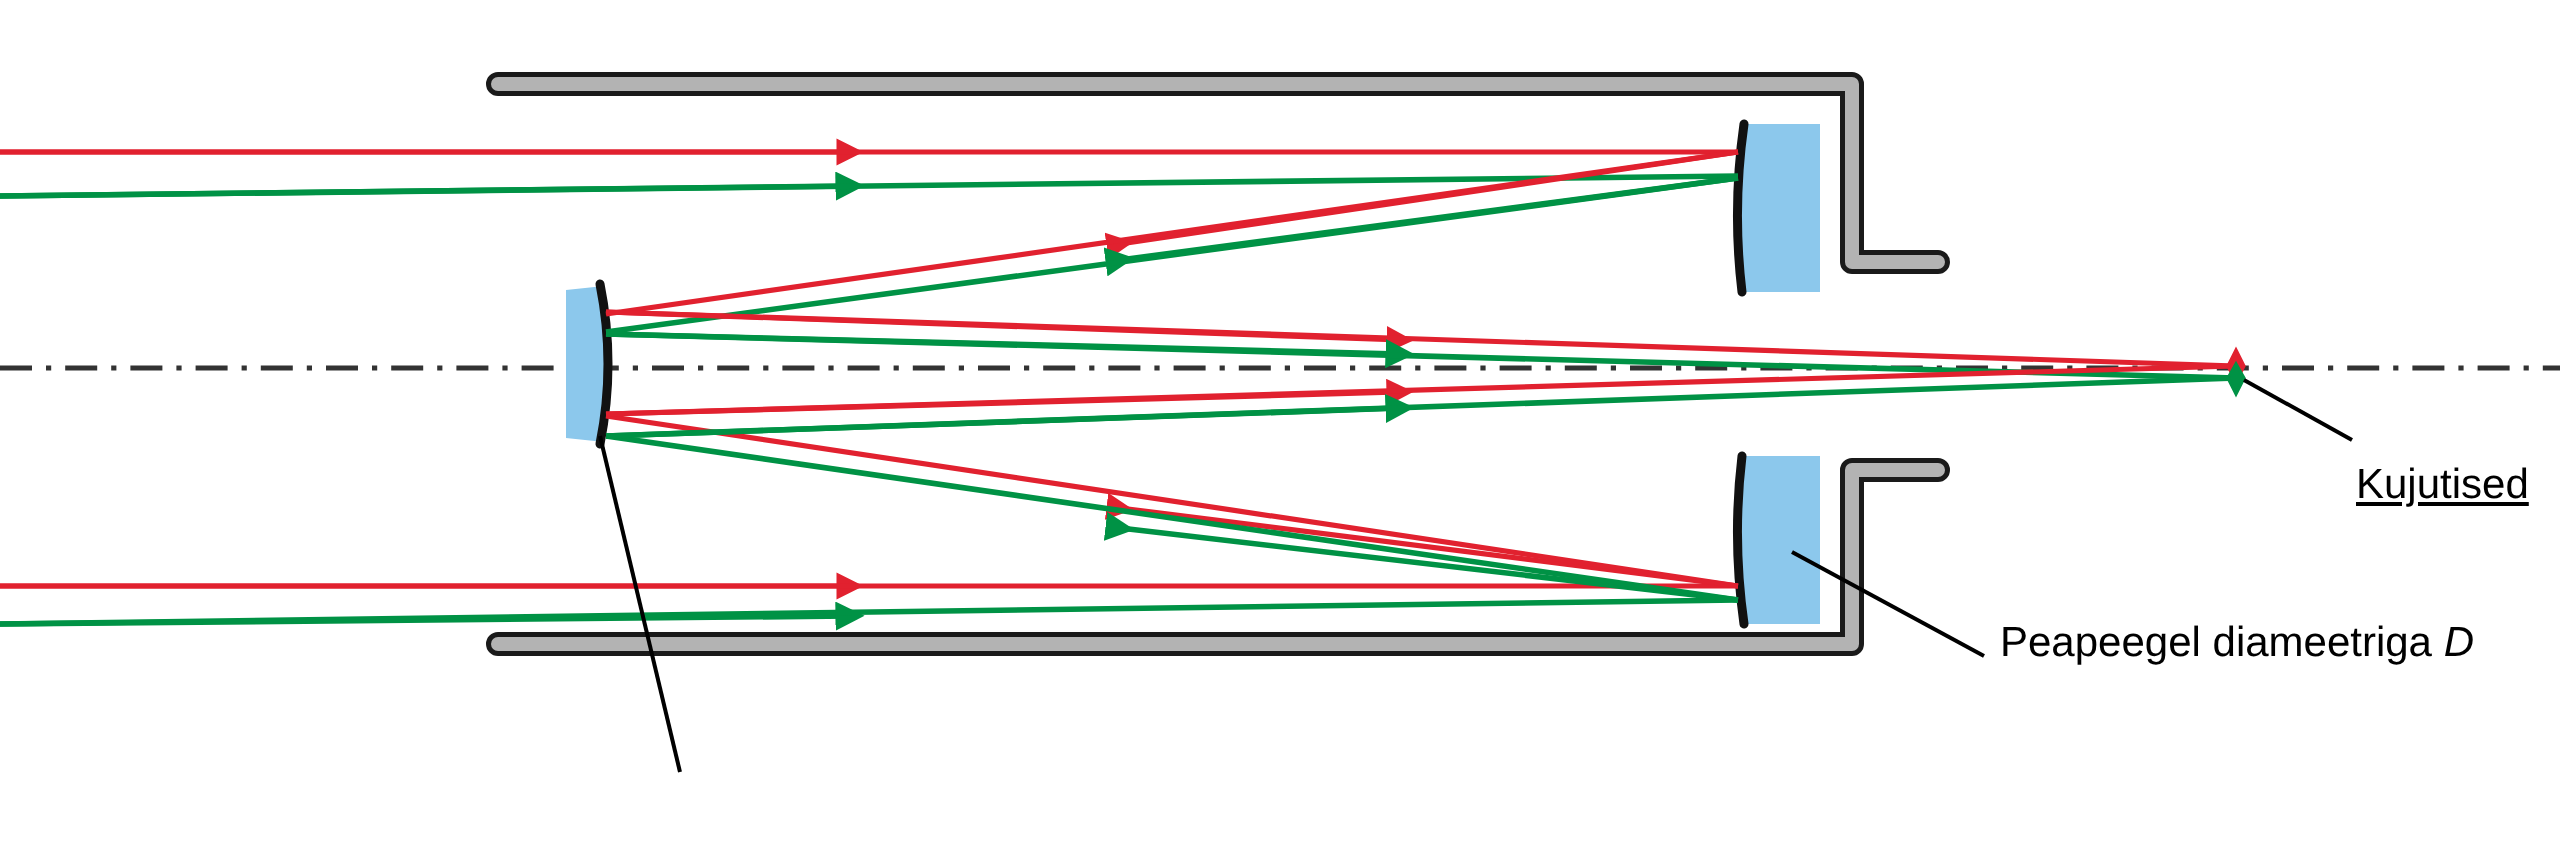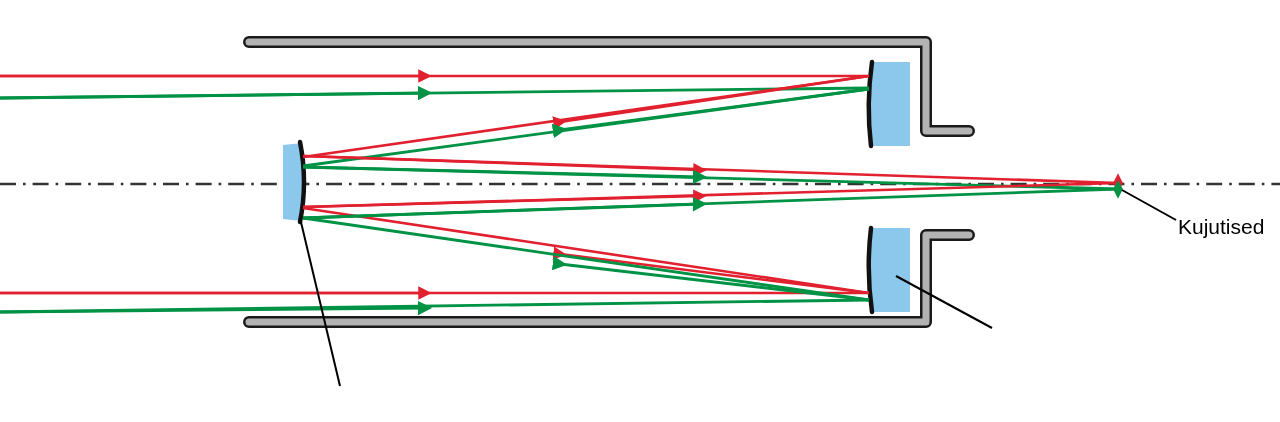--- a/index.html
+++ b/index.html
@@ -30,21 +30,22 @@
     font-size: 21px;
     color: #000000;
     white-space: nowrap;
     line-height: 1;
   }
   .label .ital {
     font-style: italic;
   }
   #label-kujutised {
     left: 1178px;
-    top: 216px;
+    top: 232px;
+    text-decoration: underline;
   }
   #label-peapeegel {
     left: 1000px;
     top: 311px;
   }
   #label-abipeegel {
     left: 345px;
     top: 381px;
   }
 </style>
@@ -148,15 +149,19 @@
       <line x1="896" y1="276" x2="992" y2="328" stroke="#000000" stroke-width="2"></line>
       <line x1="1122" y1="190" x2="1176" y2="220" stroke="#000000" stroke-width="2"></line>
     </g>
 
   </svg>
 
   <div class="label" id="label-kujutised">
     <span>Kujutised</span>
   </div>
 
+  <div class="label" id="label-peapeegel">
+    <span>Peapeegel diameetriga</span>
+    <span class="ital">D</span>
+  </div>
 
 
 </div>
 
 </body></html>

